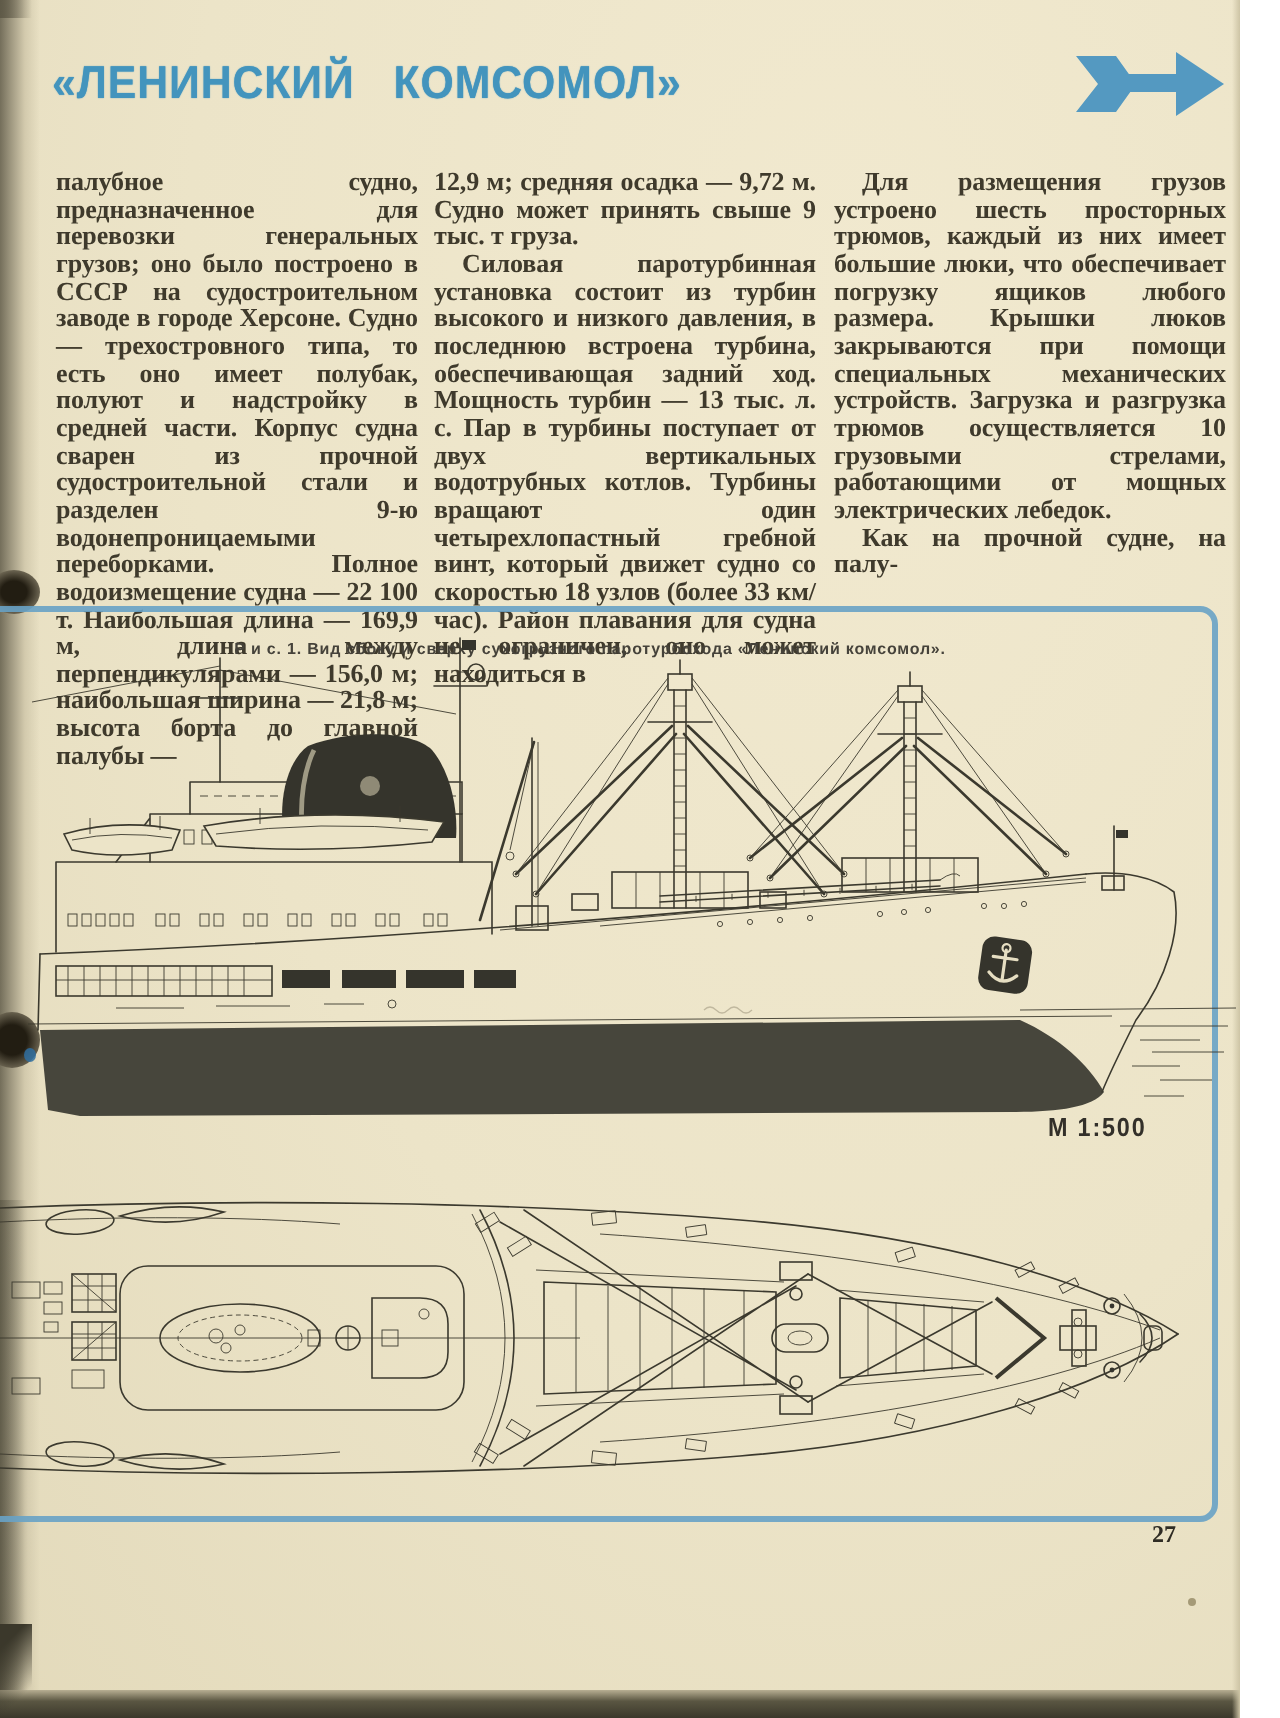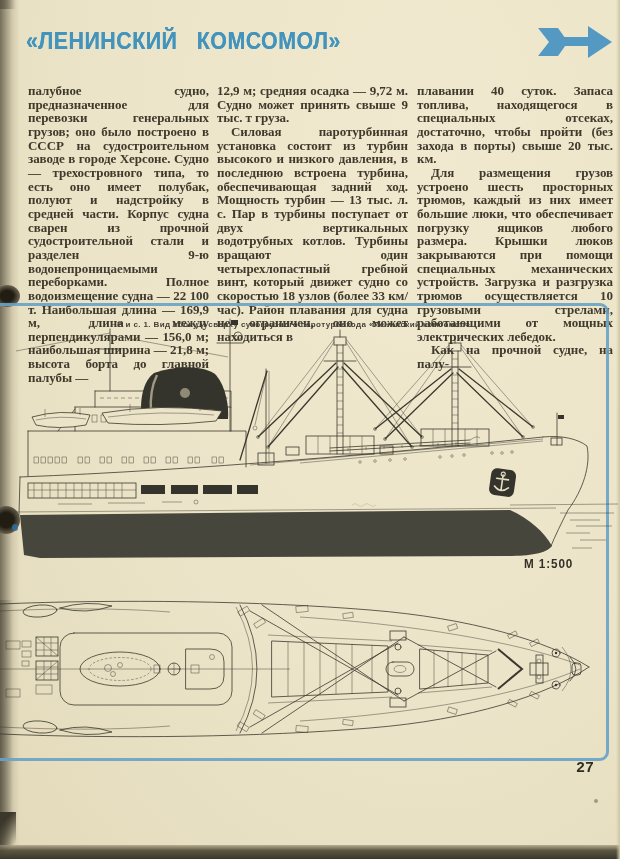--- a/index.html
+++ b/index.html
@@ -50,21 +50,21 @@
   .fig-frame{position:absolute;left:-14px;top:303px;width:617px;height:452px;
     border:3px solid #68a2c5;border-radius:0 9px 9px 0;opacity:.9;}
   .fig-caption{position:absolute;left:60px;top:320px;width:470px;margin:0;
     font-family:"Liberation Sans",sans-serif;font-weight:700;font-size:8px;
     letter-spacing:.4px;color:#45423a;text-align:center;}
   .ship-svg{position:absolute;left:0;top:305px;}
   .scale-label{position:absolute;left:524px;top:556px;margin:0;
     font-family:"Liberation Sans",sans-serif;font-weight:700;font-size:13px;
     letter-spacing:1px;color:#33302a;transform:scaleX(.9);transform-origin:left top;}
   .page-num{position:absolute;left:576px;top:760px;margin:0;
-    font-size:15px;font-weight:700;color:#2f2c24;font-family:Liberation Mono, monospace;}
+    font-size:12px;font-weight:700;color:#2f2c24;}
   
   .ln{stroke:#3b392e;stroke-width:.8;fill:none;stroke-linecap:round;}
   .th{stroke:#3b392e;stroke-width:.45;fill:none;}
   .bd{stroke:#3b392e;stroke-width:1.3;fill:none;stroke-linecap:round;}
   .dk{fill:#35342c;stroke:none;}
   .pp{fill:#ece4c8;stroke:#3b392e;stroke-width:.8;}
 </style>
 </head>
 <body>
 
@@ -91,21 +91,20 @@
   </svg>
 
   <div class="col c1">
     <p>палубное судно, предназначенное для перевозки генеральных грузов; оно было построено в СССР на судостроительном заводе в городе Херсоне. Судно — трехостровного типа, то есть оно имеет полубак, полуют и надстройку в средней части. Корпус судна сварен из прочной судостроительной стали и разделен 9-ю водонепроницаемыми переборками. Полное водоизмещение судна — 22 100 т. Наибольшая длина — 169,9 м, длина между перпендикулярами — 156,0 м; наибольшая ширина — 21,8 м; высота борта до главной палубы —</p>
   </div>
   <div class="col c2">
     <p>12,9 м; средняя осадка — 9,72 м. Судно может принять свыше 9 тыс. т груза.</p>
     <p class="indent">Силовая паротурбинная установка состоит из турбин высокого и низкого давления, в последнюю встроена турбина, обеспечивающая задний ход. Мощность турбин — 13 тыс. л. с. Пар в турбины поступает от двух вертикальных водотрубных котлов. Турбины вращают один четырехлопастный гребной винт, который движет судно со скоростью 18 узлов (более 33 км/час). Район плавания для судна не ограничен, оно может находиться в</p>
   </div>
   <div class="col c3">
-    <p>плавании 40 суток. Запаса топлива, находящегося в специальных отсеках, достаточно, чтобы пройти (без захода в порты) свыше 20 тыс. км.</p>
     <p class="indent">Для размещения грузов устроено шесть просторных трюмов, каждый из них имеет большие люки, что обеспечивает погрузку ящиков любого размера. Крышки люков закрываются при помощи специальных механических устройств. Загрузка и разгрузка трюмов осуществляется 10 грузовыми стрелами, работающими от мощных электрических лебедок.</p>
     <p class="indent">Как на прочной судне, на палу-</p>
   </div>
 
   <div class="fig-frame"></div>
   <p class="fig-caption">Р и с.  1.  Вид сбоку и сверху сухогрузного паротурбохода «Ленинский комсомол».</p>
 
   <svg class="ship-svg" width="620" height="452" viewBox="0 0 620 452">
 
     <g>

